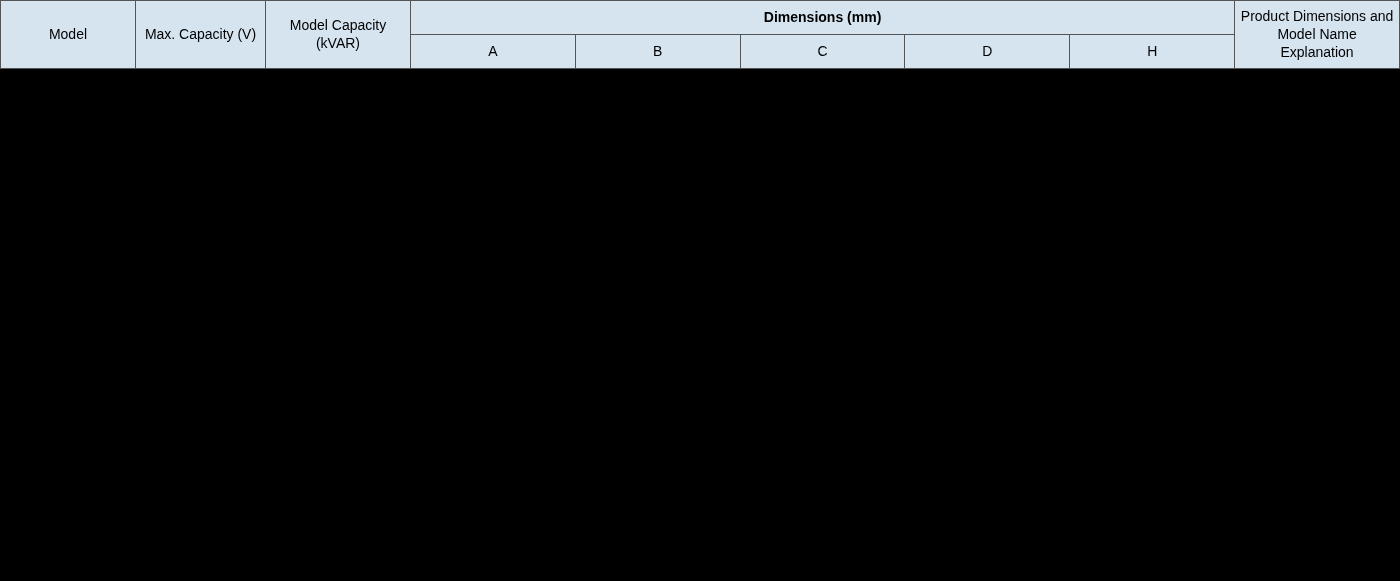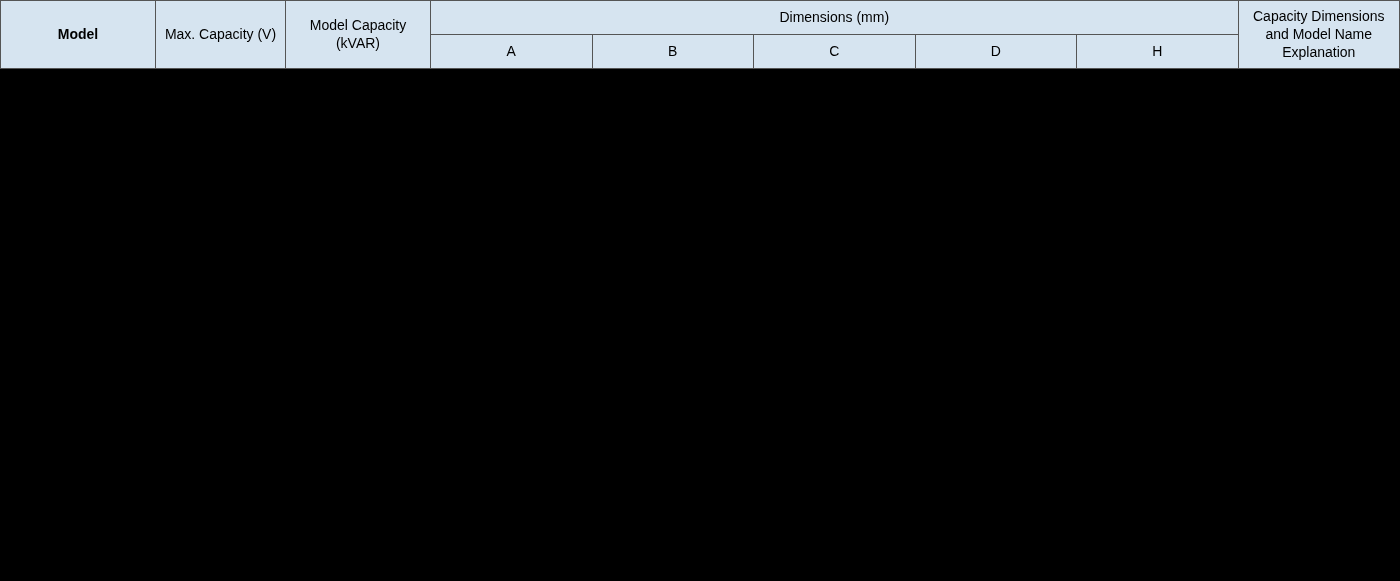--- a/index.html
+++ b/index.html
@@ -34,22 +34,21 @@
       border: 1px solid #555555;
       text-align: center;
       vertical-align: middle;
       padding: 6px 4px;
       font-weight: normal;
       font-size: 14px;
       line-height: 1.3;
     }
 
     .col-model {
-      width: 155px;
-      font-weight: bold;
+      width: 135px;
     }
 
     .col-voltage {
       width: 130px;
     }
 
     .col-capacity {
       width: 145px;
     }
 
@@ -68,38 +67,39 @@
     .col-dim-d {
       width: 70px;
     }
 
     .col-dim-h {
       width: 70px;
     }
 
     .dimensions-group-header {
       border-bottom: none;
+      font-weight: bold;
     }
 
     .dimensions-sub-header {
       border-top: 1px solid #555555;
     }
   </style>
 </head>
 <body>
 
 <div class="table-container">
   <table>
     <thead>
       <tr>
         <th class="col-model" rowspan="2">Model</th>
         <th class="col-voltage" rowspan="2">Max. Capacity (V)</th>
         <th class="col-capacity" rowspan="2">Model Capacity (kVAR)</th>
         <th colspan="5" class="dimensions-group-header">Dimensions (mm)</th>
-        <th rowspan="2">Capacity Dimensions and Model Name Explanation</th>
+        <th rowspan="2">Product Dimensions and Model Name Explanation</th>
       </tr>
       <tr>
         <th class="col-dim-a dimensions-sub-header">A</th>
         <th class="col-dim-b dimensions-sub-header">B</th>
         <th class="col-dim-c dimensions-sub-header">C</th>
         <th class="col-dim-d dimensions-sub-header">D</th>
         <th class="col-dim-h dimensions-sub-header">H</th>
       </tr>
     </thead>
     <tbody>

